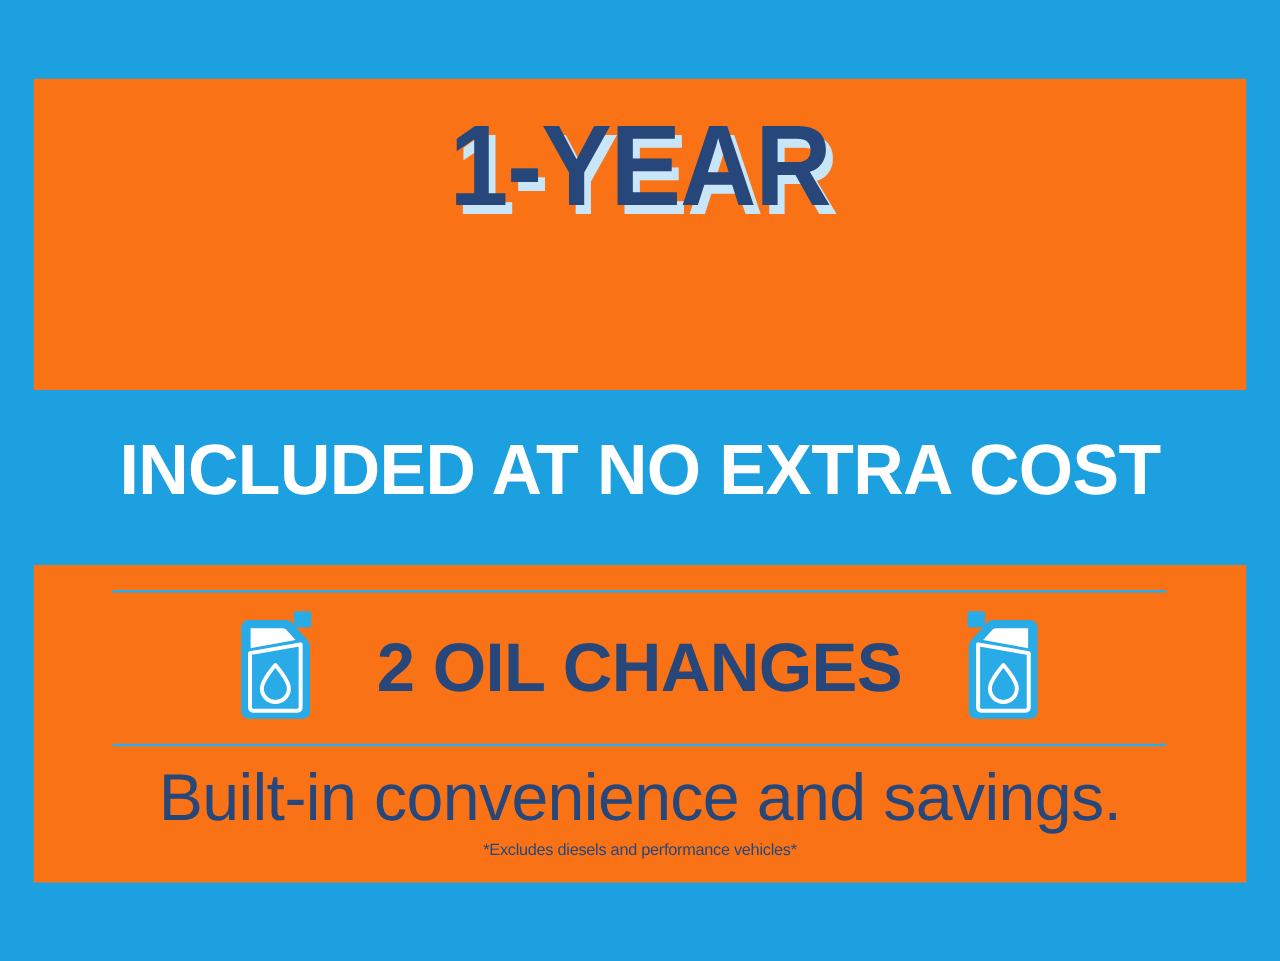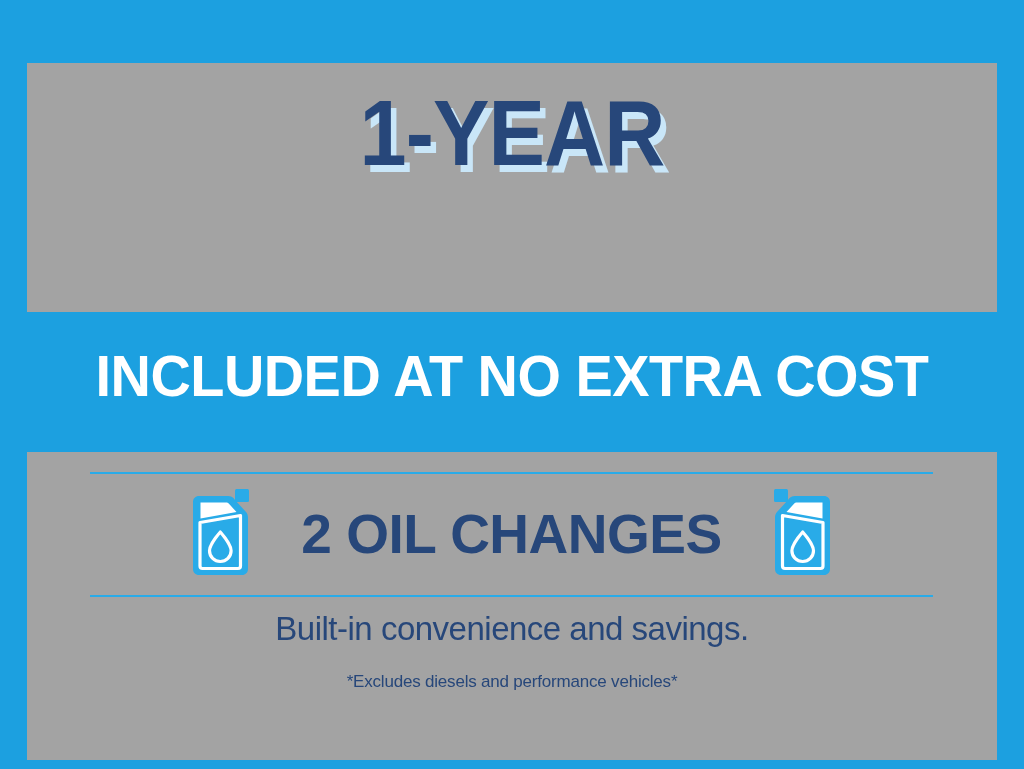--- a/index.html
+++ b/index.html
@@ -19,21 +19,21 @@
     position: relative;
     width: 1024px;
     height: 769px;
     background: #1ca0e0;
     overflow: hidden;
   }
 
   
   .panel {
     position: absolute;
-    background: #a3a3a3;
+    background: #f97316;
   }
   #headline-panel {
     left: 27px;
     top: 63px;
     width: 970px;
     height: 249px;
   }
 
   .headline-line {
     position: absolute;
@@ -74,21 +74,21 @@
     white-space: nowrap;
     line-height: 1;
     transform: scaleX(0.98);
   }
 
   
   #offer-panel {
     left: 27px;
     top: 452px;
     width: 970px;
-    height: 308px;
+    height: 254px;
   }
 
   .rule {
     position: absolute;
     left: 63px;
     width: 843px;
     height: 2px;
     background: #29abe8;
   }
   #rule-top { top: 20px; }
@@ -128,35 +128,35 @@
   
   #tagline {
     position: absolute;
     left: 0;
     top: 160px;
     width: 100%;
     text-align: center;
     color: #27477a;
     font-family: "Liberation Sans", sans-serif;
     font-weight: normal;
-    font-size: 33px;
+    font-size: 53px;
     letter-spacing: -0.5px;
     white-space: nowrap;
     line-height: 1;
   }
   #fineprint {
     position: absolute;
     left: 0;
     top: 221px;
     width: 100%;
     text-align: center;
     color: #27477a;
     font-family: "Liberation Sans", sans-serif;
     font-weight: normal;
-    font-size: 17px;
+    font-size: 13px;
     letter-spacing: -0.2px;
     white-space: nowrap;
     line-height: 1;
   }
 </style>
 </head>
 <body>
 
 <div id="poster">
 

